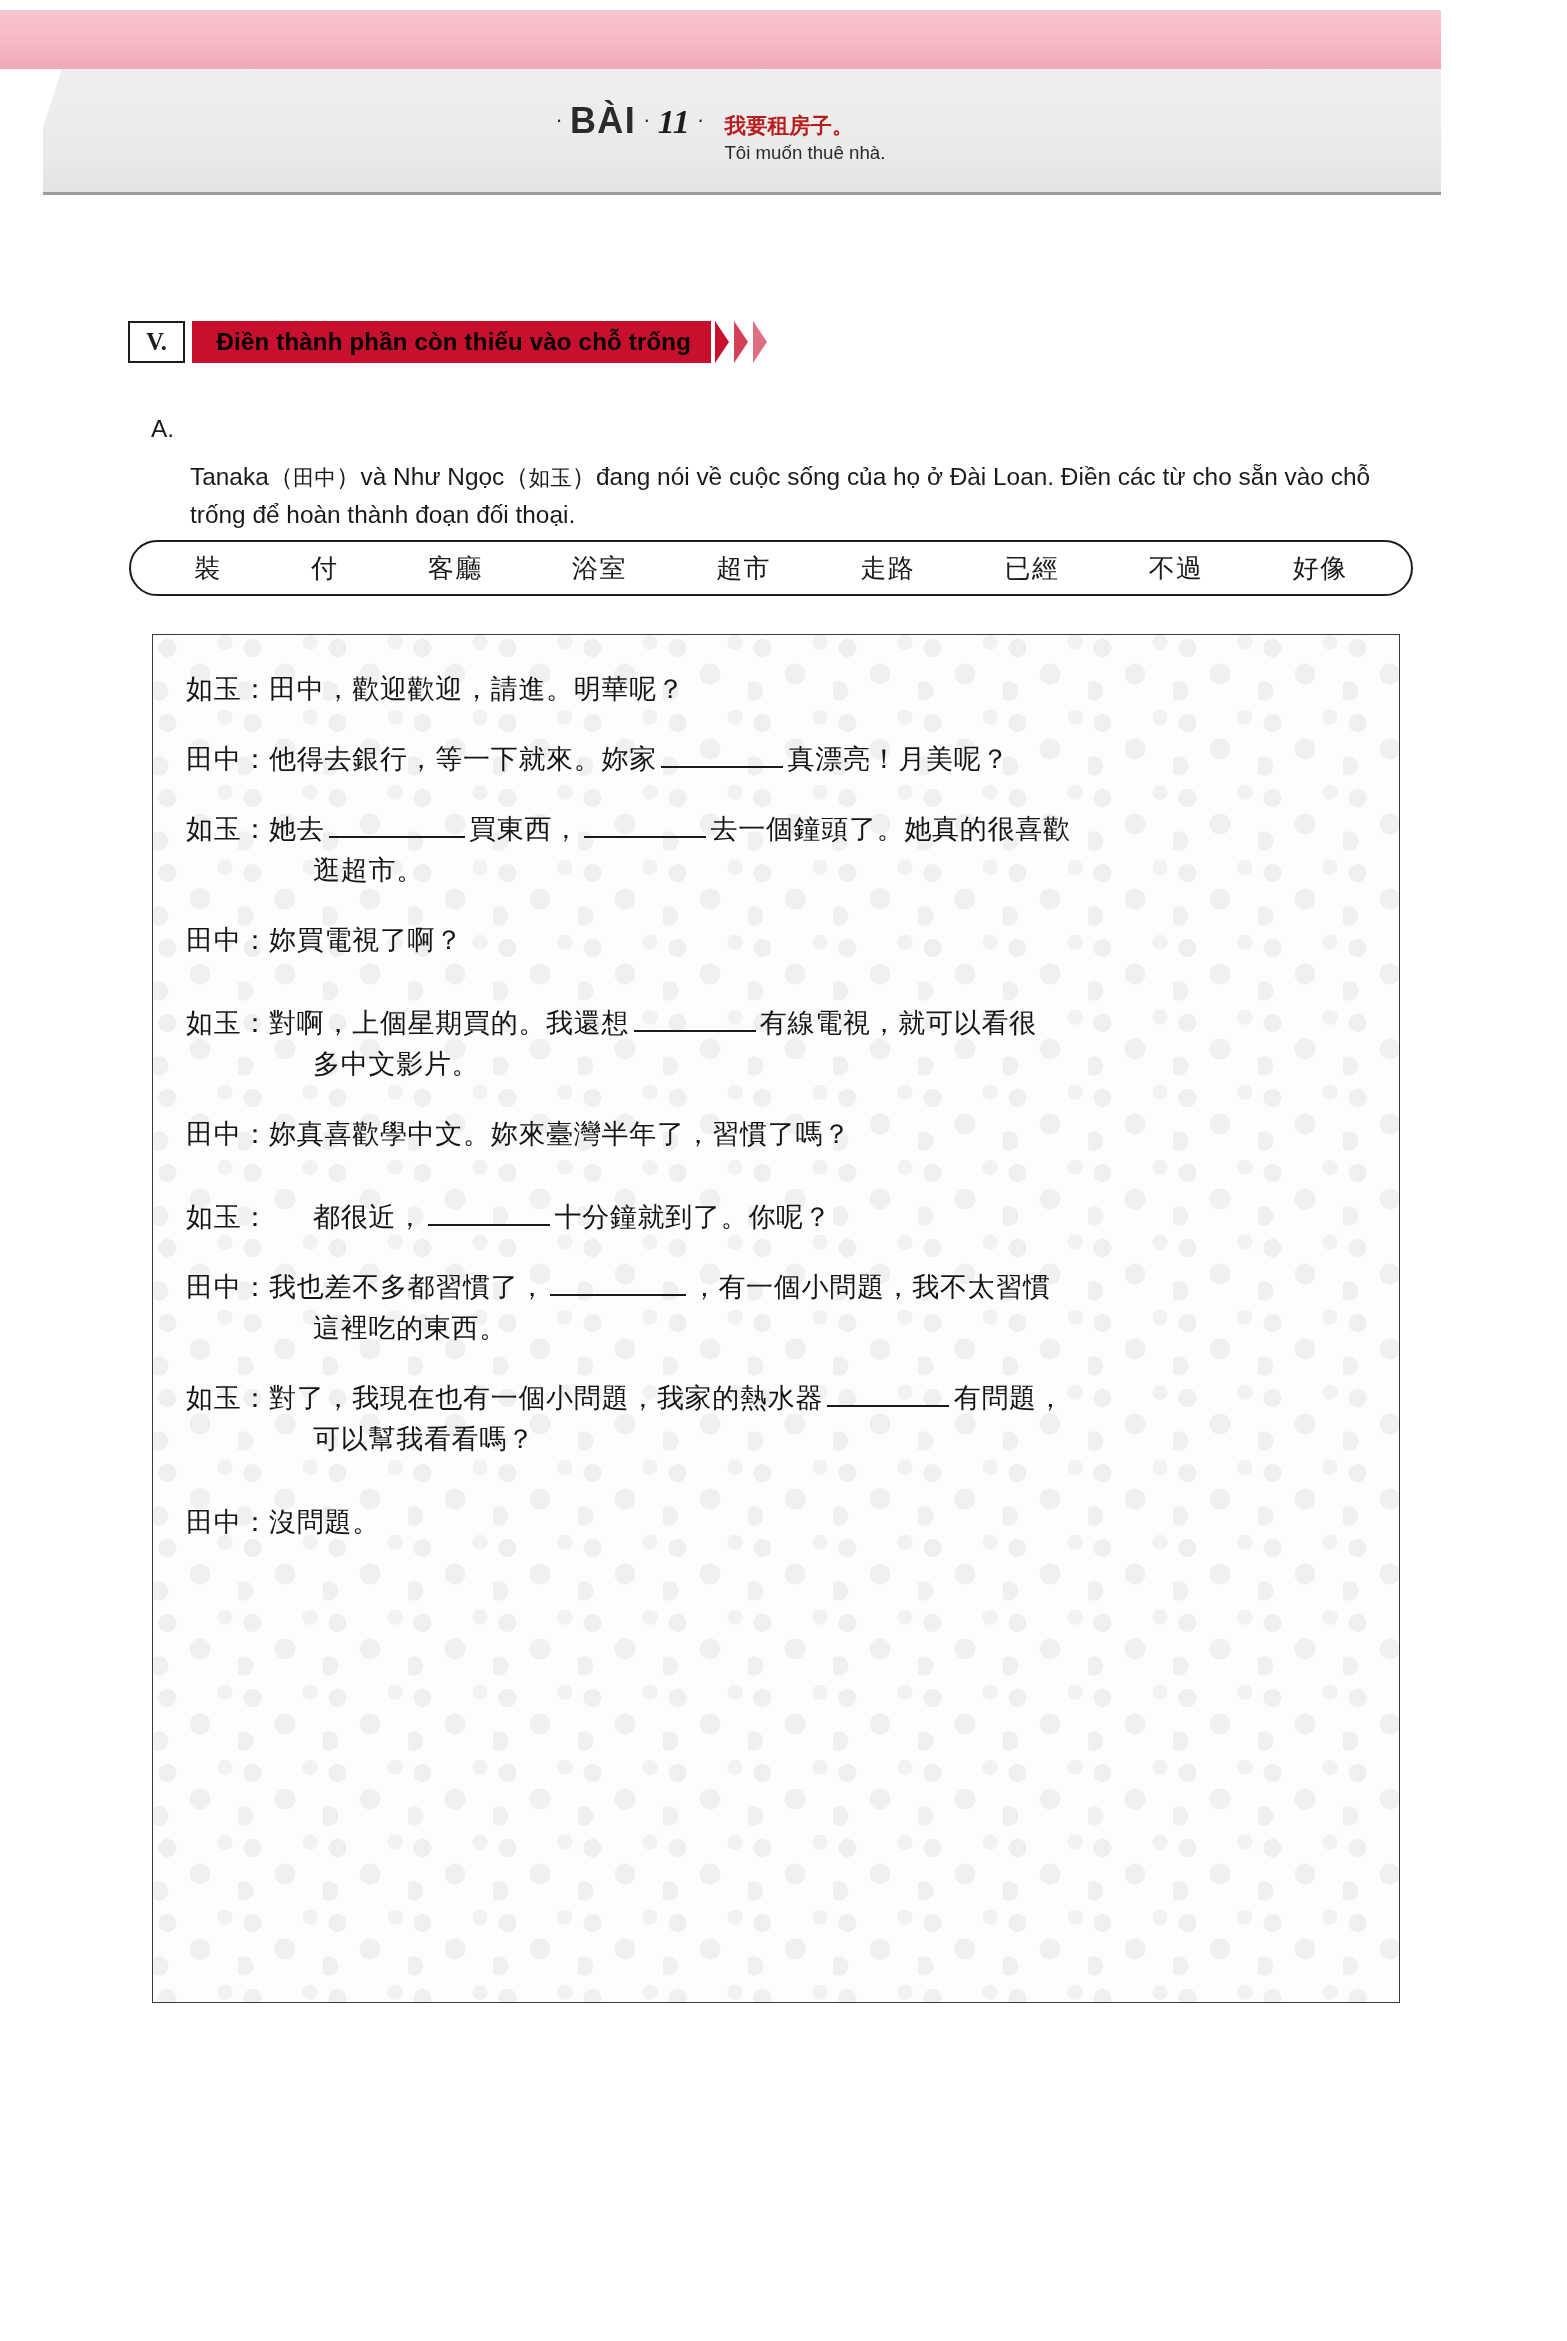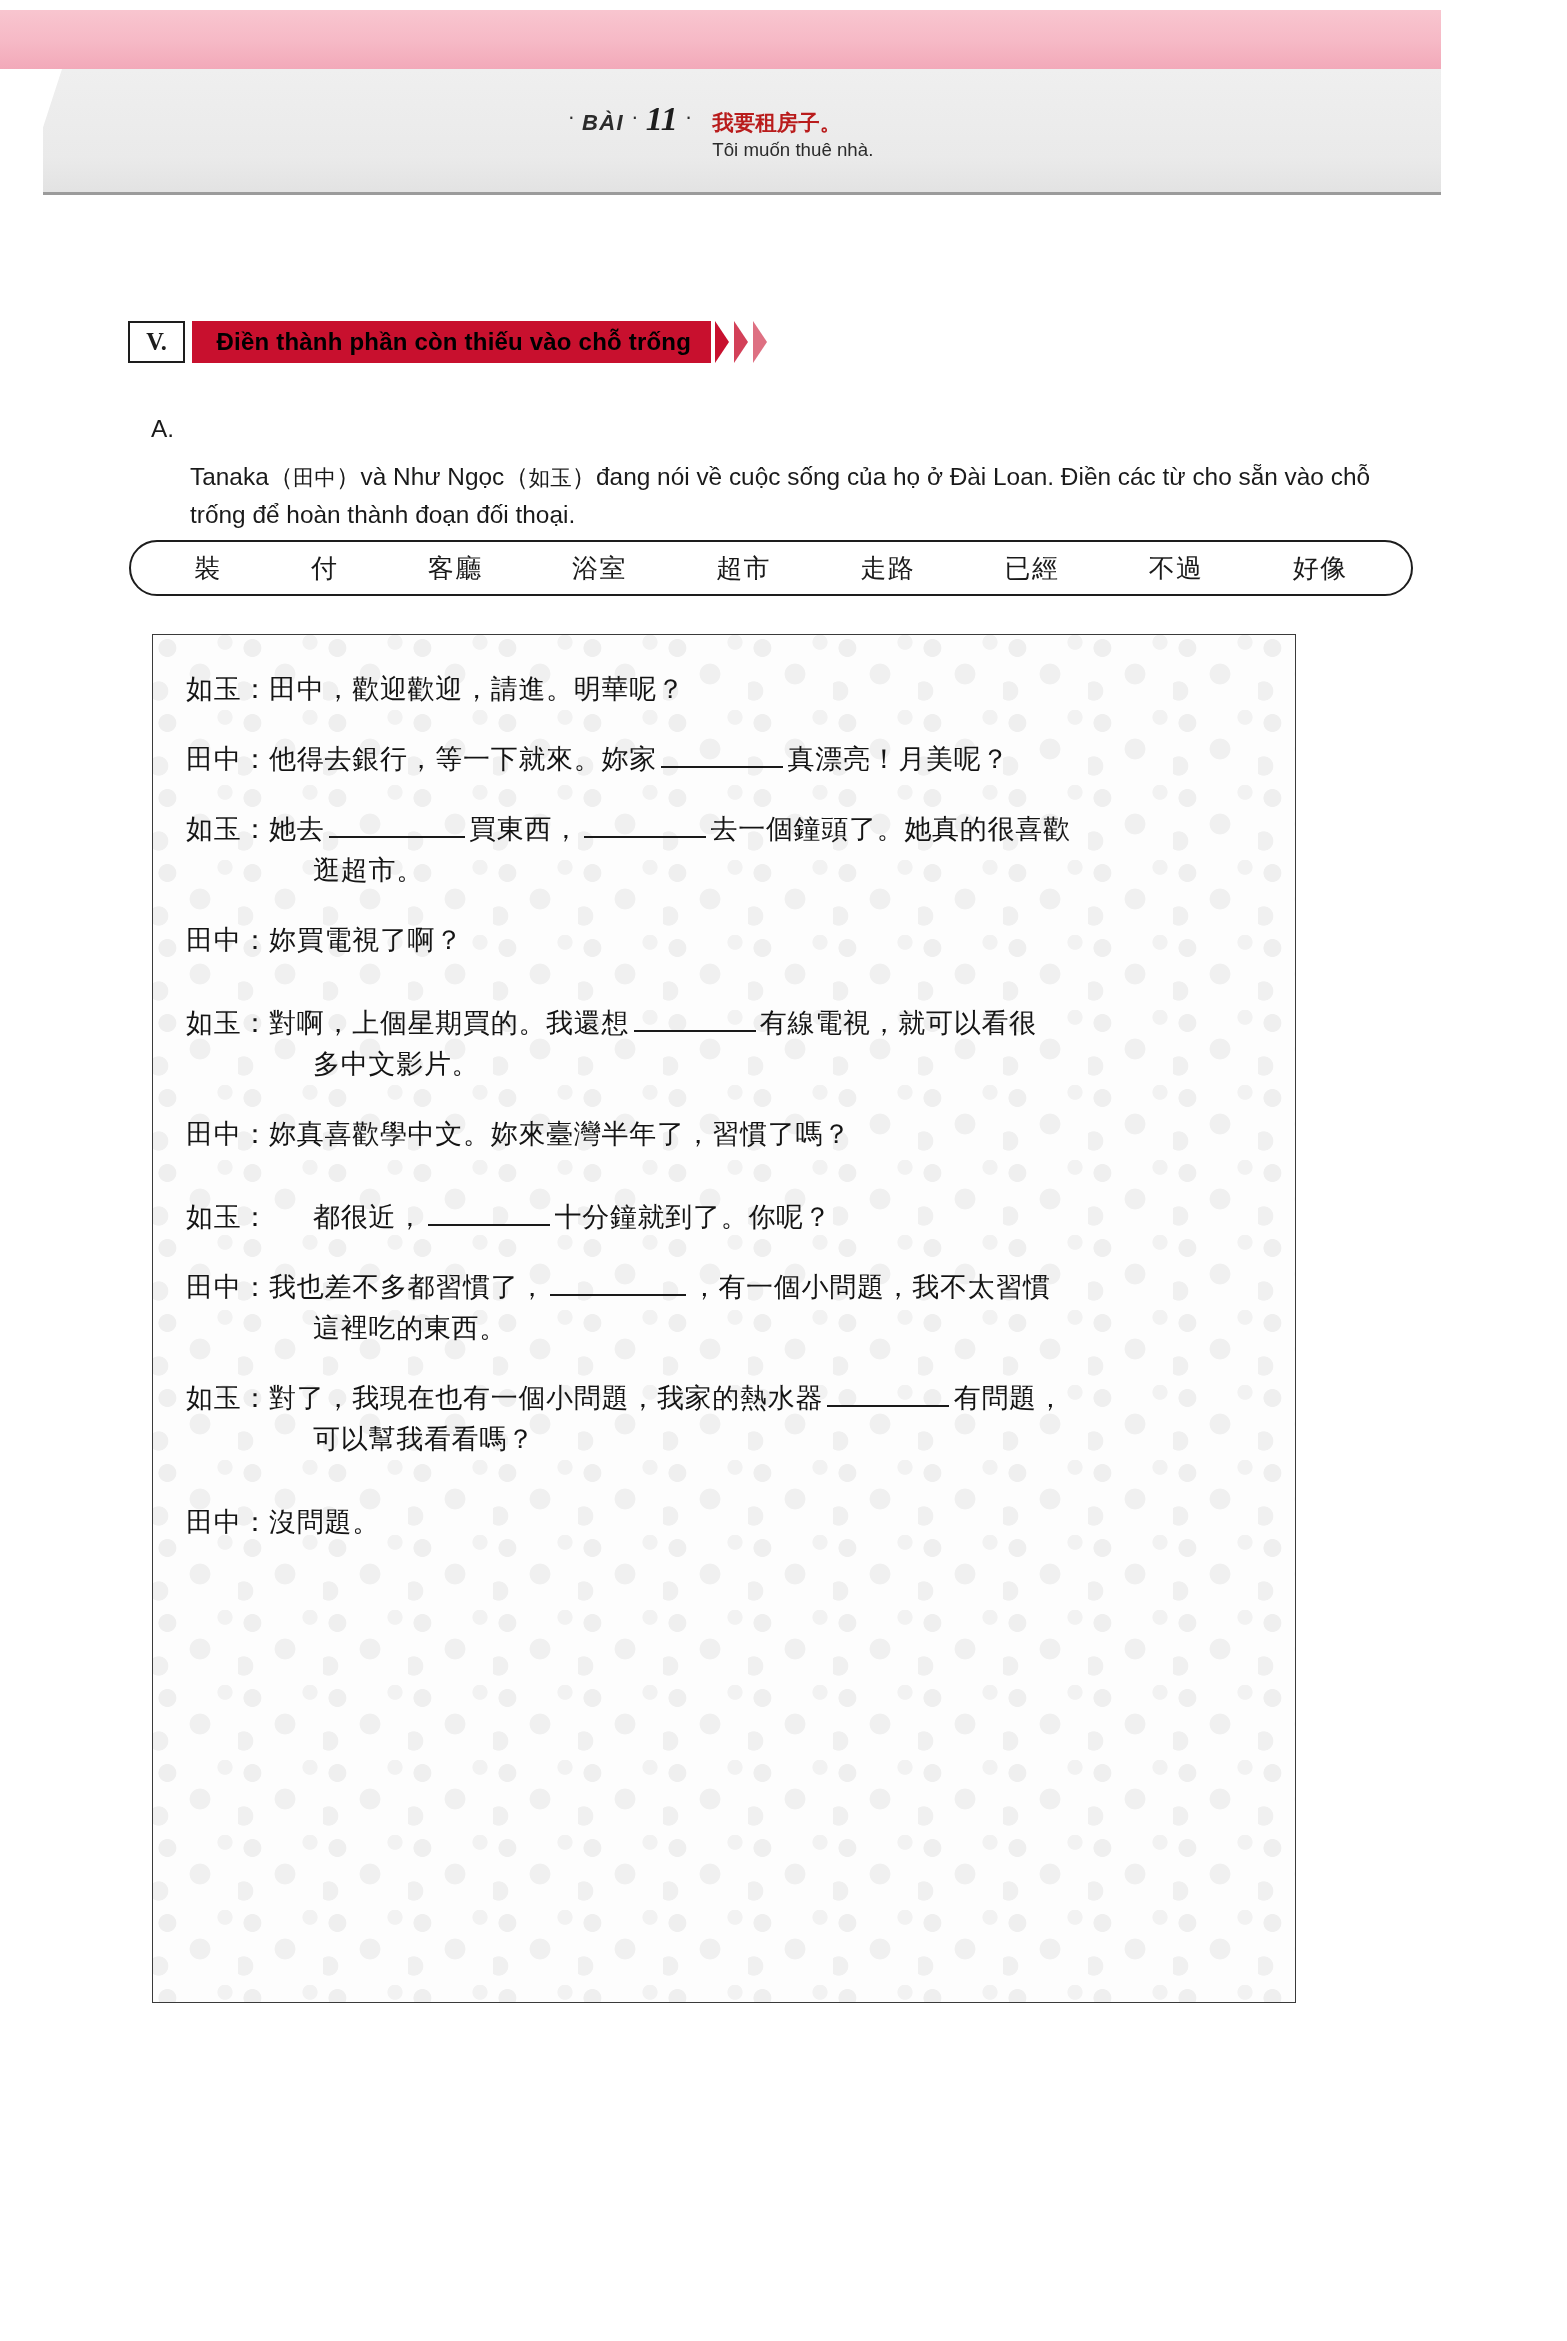--- a/index.html
+++ b/index.html
@@ -76,25 +76,24 @@
     left: 0; top: 100px;
     width: 1441px;
     text-align: center;
   }
   .bai-row {
     display: inline-flex;
     align-items: baseline;
     gap: 7.2px;
   }
   .bai-word {
-    font-size: 22px;
+    font-size: 36px;
     letter-spacing: 1.4px;
     color: #2b2b2b;
     font-weight: 600;
-    font-style: italic;
   }
   .bai-dot {
     font-size: 21.5px;
     color: #2b2b2b;
     position: relative;
     top: -5.7px;
   }
   .bai-num {
     font-size: 34px;
     font-style: italic;
@@ -210,21 +209,21 @@
     font-family: "DejaVu Serif", serif;
     font-size: 26px;
     color: #1a1a1a;
     letter-spacing: 1.4px;
   }
 
   
   .dialog-box {
     position: absolute;
     left: 152px; top: 634px;
-    width: 1144px;
+    width: 1248px;
     height: 1369px;
     border: 1.4px solid #3a3a3a;
     box-sizing: border-box;
     background:
       radial-gradient(circle at 14.4px 13px, rgba(0,0,0,0.055) 0 8.6px, rgba(0,0,0,0) 9.3px),
       radial-gradient(circle at 47px 39px, rgba(0,0,0,0.05) 0 10px, rgba(0,0,0,0) 10.8px),
       radial-gradient(circle at 72px 7.2px, rgba(0,0,0,0.045) 0 7.2px, rgba(0,0,0,0) 8px),
       radial-gradient(circle at 5.7px 56px, rgba(0,0,0,0.05) 0 9.3px, rgba(0,0,0,0) 10px),
       #fdfdfd;
     background-size: 85px 75px, 85px 75px, 85px 75px, 85px 75px, auto;

